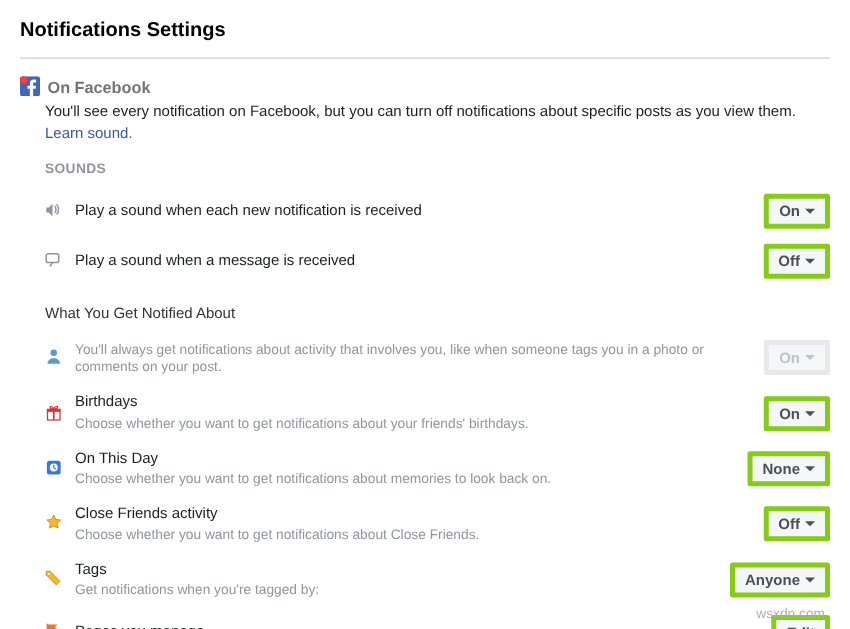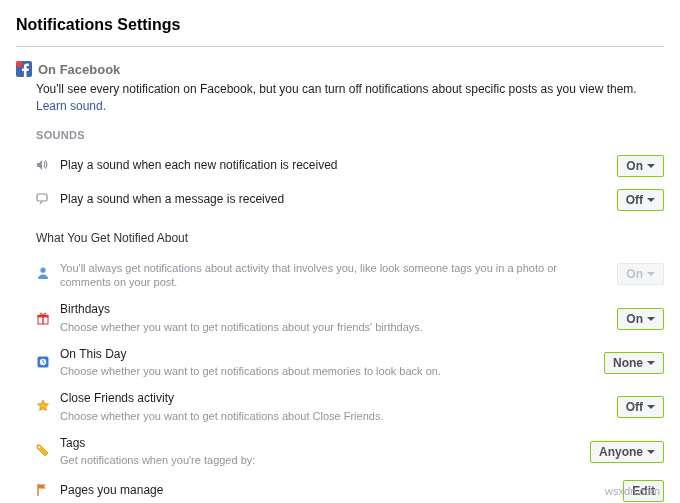--- a/index.html
+++ b/index.html
@@ -86,21 +86,21 @@
   }
   .row .ctrl {
     flex: 0 0 auto;
     margin-left: 10px;
   }
   .btn {
     display: inline-flex;
     align-items: center;
     gap: 4px;
     background: #f5f6f7;
-    border: 1px solid #84cc16;
+    border: 4px solid #84cc16;
     border-radius: 2px;
     color: #4b4f56;
     font-size: 12px;
     font-weight: bold;
     padding: 3px 8px;
     cursor: pointer;
     font-family: inherit;
   }
   .btn.disabled {
     color: #bec3c9;
@@ -185,21 +185,21 @@
 <div class="subhead2">What You Get Notified About</div>
 
 <div class="row">
   <span class="icon">
     <svg width="14" height="14" viewBox="0 0 14 14">
         <circle cx="7" cy="4.2" r="2.6" fill="#5b9bd5"></circle>
         <path d="M2 13c0-3 2.5-4.5 5-4.5s5 1.5 5 4.5" fill="#5b9bd5"></path>
       </svg>
   </span>
   <div class="body">
-    <div class="sub">You'll always get notifications about activity that involves you, like look someone tags you in a photo or comments on your post.</div>
+    <div class="sub">You'll always get notifications about activity that involves you, like when someone tags you in a photo or comments on your post.</div>
   </div>
   <div class="ctrl">
     <button class="btn disabled">
       <span>On</span>
       <span class="caret"></span>
     </button>
   </div>
 </div>
 
 <div class="row">

